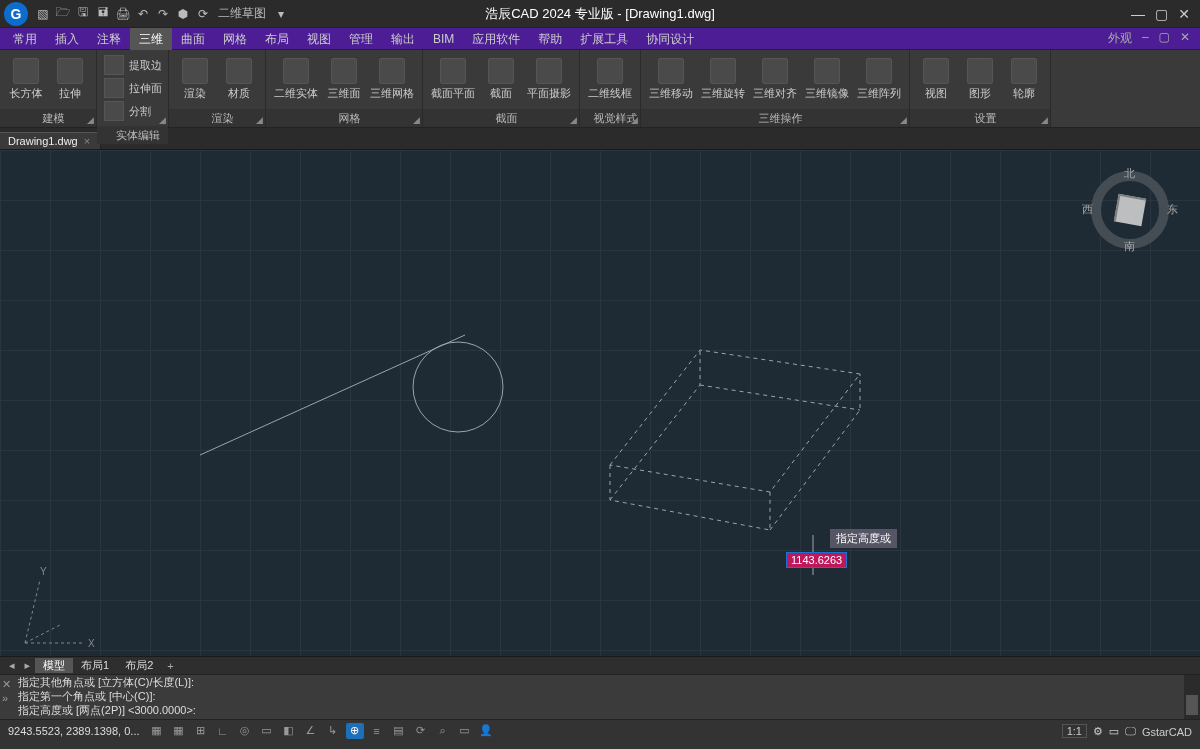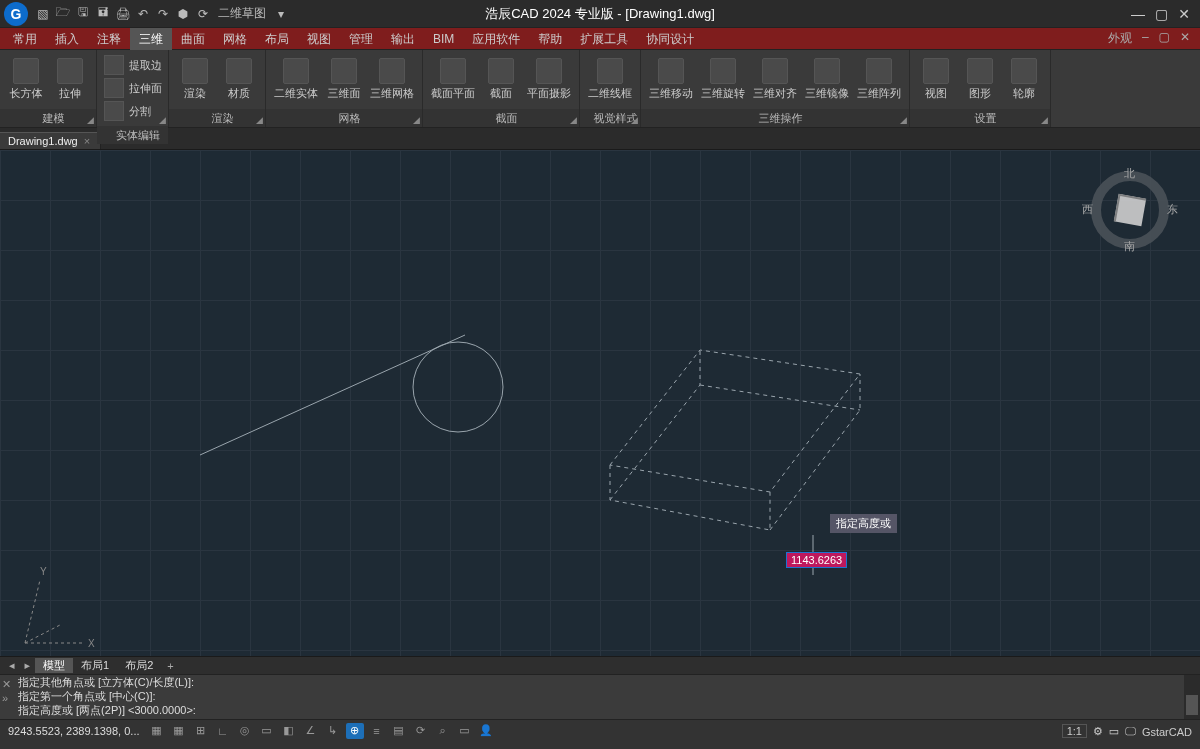--- a/index.html
+++ b/index.html
@@ -6,21 +6,21 @@
 body { width:1200px; height:749px; background:#333; color:#ccc; font-size:12px; overflow:hidden; position:relative;}
 
 .titlebar { height:28px; background:#2b2b2b; display:flex; align-items:center; position:relative; border-bottom:1px solid #222;}
 .app-icon { width:24px; height:24px; border-radius:50%; background:#0d6ccc; color:#fff; font-weight:bold; display:flex; align-items:center; justify-content:center; margin:0 6px 0 4px; font-size:14px;}
 .qat { display:flex; gap:2px; align-items:center;}
 .qat span,.qat .qbtn { width:18px; height:18px; display:flex; align-items:center; justify-content:center; color:#bbb; font-size:12px;}
 .title-center { position:absolute; left:0; right:0; text-align:center; color:#fff; font-size:13px; pointer-events:none;}
 .winctrl { margin-left:auto; display:flex; gap:10px; padding-right:10px;}
 .winctrl span { color:#ccc; font-size:14px;}
 
-.menubar { height:22px; background:#7f1d1d; display:flex; align-items:center; padding:0 4px; border-bottom:1px solid #222;}
+.menubar { height:22px; background:#4c1d95; display:flex; align-items:center; padding:0 4px; border-bottom:1px solid #222;}
 .menubar .tab { padding:0 9px; height:22px; line-height:22px; color:#ccc;}
 .menubar .tab.active { background:#555; color:#fff;}
 .menubar .right { margin-left:auto; display:flex; gap:10px; padding-right:6px; color:#aaa;}
 
 .ribbon { height:78px; background:#3a3a3a; display:flex; border-bottom:1px solid #222;}
 .rgroup { display:flex; flex-direction:column; border-right:1px solid #2a2a2a; position:relative;}
 .rgroup .tools { flex:1; display:flex; align-items:center; gap:4px; padding:4px 6px;}
 .rgroup .label { height:18px; line-height:18px; text-align:center; color:#bbb; font-size:11px; background:#333;padding-left:11px;}
 .bigbtn { display:flex; flex-direction:column; align-items:center; gap:2px; padding:2px 2px; min-width:40px;}
 .bigbtn .ic { width:26px; height:26px; background:#4a4a4a; border:1px solid #555; border-radius:2px;}
@@ -301,21 +301,21 @@
         <div class="cube"></div>
       </div>
     <div class="dirs">
       <span style="top:-4px;left:34px">北</span>
       <span style="bottom:-4px;left:34px">南</span>
       <span style="right:-8px;top:32px">东</span>
       <span style="left:-8px;top:32px">西</span>
     </div>
   </div>
 
-  <div class="tooltip" style="left:830px; top:364px;">指定高度或</div>
+  <div class="tooltip" style="left:830px; top:379px;">指定高度或</div>
   <div class="dyninput sel" style="left:786px; top:402px;">1143.6263</div>
 </div>
 
 <div class="modelrow" id="modelrow">
   <span class="arrow">◂</span>
   <span class="arrow">▸</span>
 <span class="mtab active">模型</span>
     <span class="mtab">布局1</span>
     <span class="mtab">布局2</span>
     <span class="plus">+</span>

